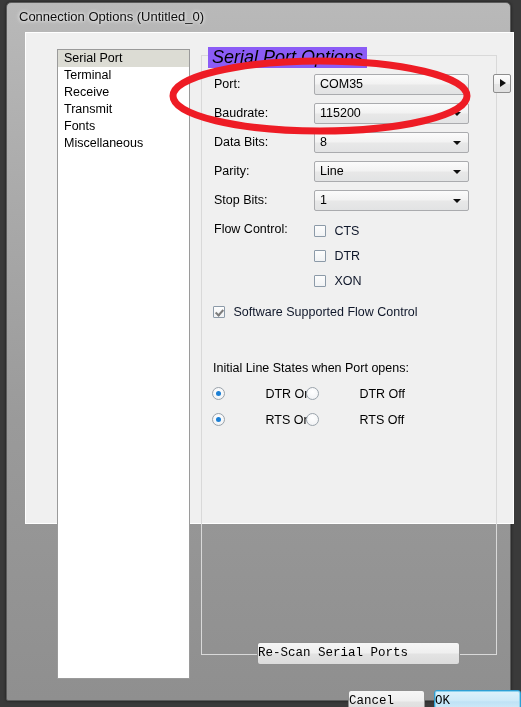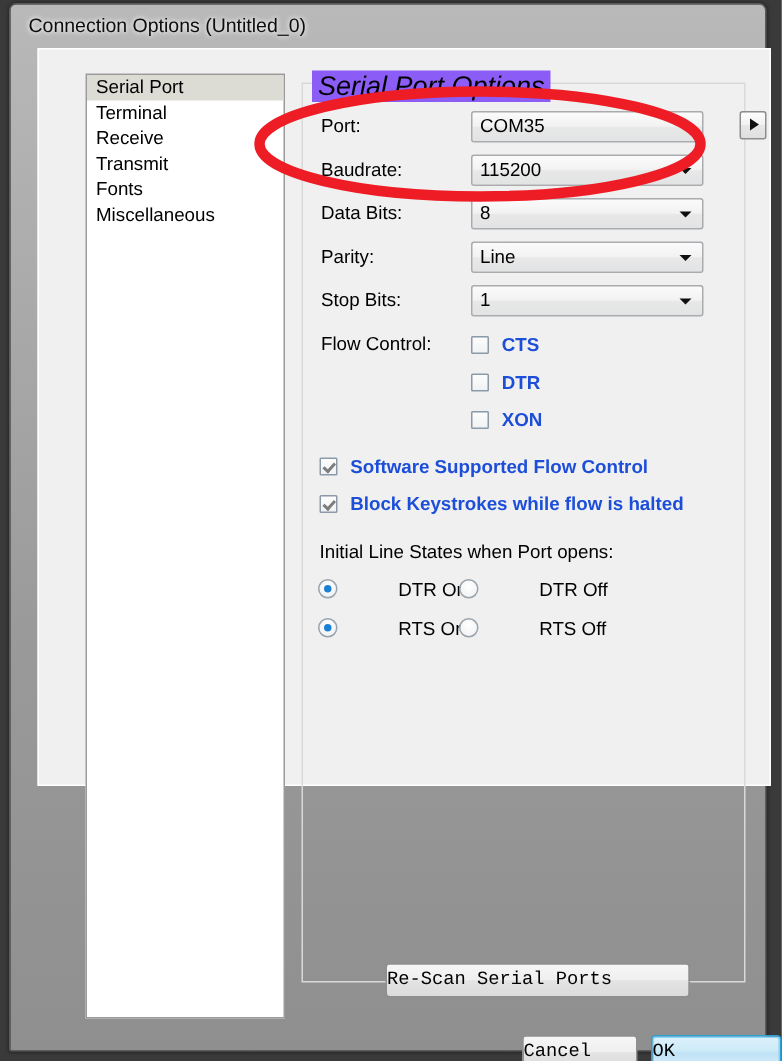--- a/index.html
+++ b/index.html
@@ -148,23 +148,22 @@
     content: "";
     position: absolute;
     left: 3px; top: 1px;
     width: 3px; height: 6px;
     border: solid #7d7d7d;
     border-width: 0 2px 2px 0;
     transform: rotate(42deg);
   }
   .checkrow .cb-label {
     font-size: 12.5px;
-    color: #1d4ed8;
+    color: #0f172a;
     margin-left: 4px;
-    font-weight: bold;
   }
 
   
   .radiorow { position: absolute; white-space: nowrap; }
   .rbox {
     display: inline-block;
     width: 13px; height: 13px;
     border: 1px solid #9aa3ab;
     border-radius: 50%;
     background: radial-gradient(circle at 50% 35%, #ffffff 0%, #f3f4f6 70%, #e7e9eb 100%);
@@ -299,24 +298,20 @@
     </div>
     <div class="checkrow" style="left:288px; top:238px;">
       <span class="cbox"></span>
       <span class="cb-label">XON</span>
     </div>
 
     <div class="checkrow" style="left:187px; top:269px;">
       <span class="cbox checked"></span>
       <span class="cb-label">Software Supported Flow Control</span>
     </div>
-    <div class="checkrow" style="left:187px; top:294px;">
-      <span class="cbox checked"></span>
-      <span class="cb-label">Block Keystrokes while flow is halted</span>
-    </div>
 
     <div class="field-label" style="left:187px; top:328px;">Initial Line States when Port opens:</div>
 
     <div class="radiorow" style="left:186px; top:351px;">
       <span class="rbox selected"></span>
       <span class="rb-label">DTR On</span>
     </div>
     <div class="radiorow" style="left:280px; top:351px;">
       <span class="rbox"></span>
       <span class="rb-label">DTR Off</span>

